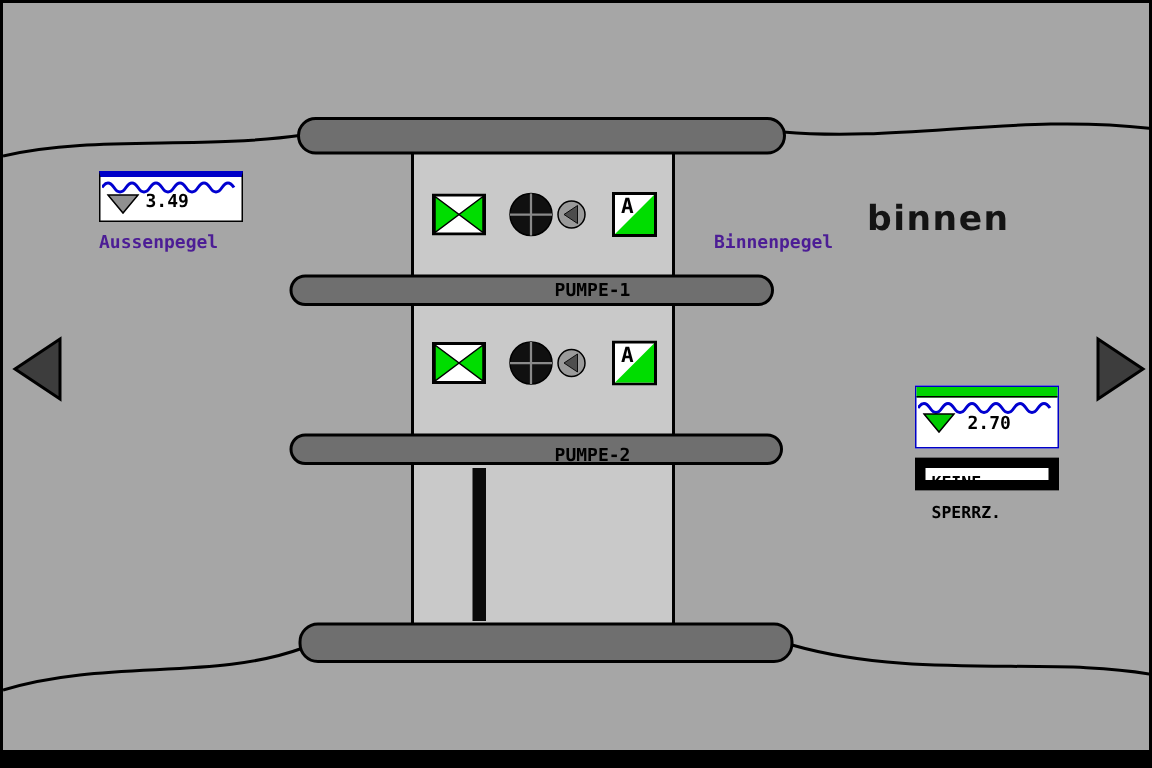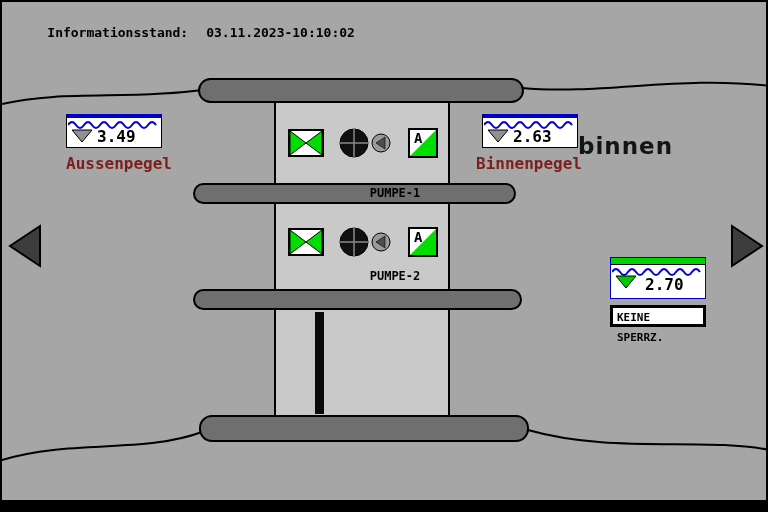--- a/index.html
+++ b/index.html
@@ -16,56 +16,53 @@
   
   #terrain{left:0;top:0;pointer-events:none;}
   
   .building{left:272px;top:90px;width:176px;height:332px;background:#c9c9c9;border:2px solid #000;box-sizing:border-box;}
   .deck{background:#6f6f6f;border:2px solid #000;border-radius:13px;box-sizing:border-box;}
   .slot{left:313px;top:310px;width:9px;height:102px;background:#0a0a0a;}
   
   .gauge{width:96px;height:34px;background:#fff;border:1px solid #000;border-top:4px solid #0000c8;box-sizing:border-box;}
   .gauge svg.wave{position:absolute;left:1px;top:1px;}
   .gauge .marker{position:absolute;left:4px;top:11px;}
-  .gauge-value{position:absolute;left:30px;top:9px;font-size:16px;font-weight:bold;color:#000;}
-  .gauge-label{font-size:16px;font-weight:bold;color:#7f1d1d;}
+  .gauge-value{position:absolute;left:30px;top:9px;font-size:12px;font-weight:bold;color:#000;}
+  .gauge-label{font-size:12px;font-weight:bold;color:#4c1d95;}
   
   .pump-label{width:110px;text-align:center;font-size:12px;font-weight:bold;color:#000;margin-top:20px;}
   .abox{width:30px;height:30px;}
   .abox .aletter{position:absolute;left:6px;top:2px;font-size:14px;font-weight:bold;color:#000;}
   
   .brand{font-family:"DejaVu Sans", sans-serif;font-weight:bold;font-size:23px;color:#141414;letter-spacing:1px;}
   
   .panel-gauge{left:608px;top:255px;width:96px;height:42px;background:#fff;border:1px solid #0000c8;box-sizing:border-box;}
   .panel-gauge .strip{position:absolute;left:0;top:0;width:100%;height:7px;background:#00d400;border-bottom:1px solid #000;box-sizing:border-box;}
   .panel-gauge svg.wave{position:absolute;left:1px;top:8px;}
   .panel-gauge .marker{position:absolute;left:4px;top:17px;}
   .panel-gauge .gauge-value{left:34px;top:17px;}
-  .status-box{left:608px;width:96px;height:22px;background:#fff;border:3px solid #000000;box-sizing:border-box;
+  .status-box{left:608px;width:96px;height:22px;background:#fff;border:7px solid #000000;box-sizing:border-box;
     font-size:11px;font-weight:bold;color:#000;line-height:20px;padding-left:4px;}
   
   .nav{cursor:pointer;}
   
   .bottom-bar{left:0;top:498px;width:768px;height:14px;background:#000;}
 </style>
 </head>
 <body>
 
 <div id="canvas">
 
   <svg id="terrain" class="abs" width="768" height="512">
     <path d="M0,102 C60,88 130,98 200,88" fill="none" stroke="#000" stroke-width="2"></path>
     <path d="M520,86 C600,93 680,73 768,84" fill="none" stroke="#000" stroke-width="2"></path>
     <path d="M0,458 C70,437 140,452 200,430" fill="none" stroke="#000" stroke-width="2"></path>
     <path d="M526,428 C610,452 700,435 768,448" fill="none" stroke="#000" stroke-width="2"></path>
   </svg>
 
-  <div class="abs header">
-    <span>Informationsstand:</span><span class="ts">03.11.2023-10:10:02</span>
-  </div>
 
   <div class="abs building"></div>
   <div class="abs deck" style="left:196px;top:76px;width:326px;height:25px;"></div>
   <div class="abs deck" style="left:191px;top:181px;width:323px;height:21px;"></div>
   <div class="abs deck" style="left:191px;top:287px;width:329px;height:21px;"></div>
   <div class="abs deck" style="left:197px;top:413px;width:330px;height:27px;"></div>
   <div class="abs slot"></div>
 
   <svg class="abs" style="left:286px;top:127px;" width="36" height="28">
     <rect x="1" y="1" width="34" height="26" fill="#ffffff" stroke="#000" stroke-width="2"></rect>
@@ -104,42 +101,33 @@
     <circle cx="10" cy="10" r="9" fill="#9a9a9a" stroke="#000"></circle>
     <polygon points="14,4 14,16 5,10" fill="#4d4d4d" stroke="#000" stroke-width="0.6"></polygon>
   </svg>
   <div class="abs abox" style="left:406px;top:225px;">
     <svg width="30" height="30">
       <rect x="1" y="1" width="28" height="28" fill="#ffffff" stroke="#000" stroke-width="2"></rect>
       <polygon points="28,2 28,28 2,28" fill="#00dd00"></polygon>
     </svg>
     <span class="aletter">A</span>
   </div>
-  <div class="abs pump-label" style="left:338px;top:247px;">PUMPE-2</div>
+  <div class="abs pump-label" style="left:338px;top:274px;">PUMPE-2</div>
 
   <div class="abs gauge" style="left:64px;top:112px;">
     <svg class="wave" width="92" height="11">
       <path d="M0,6 Q4,0 8,6 T16,6 T24,6 T32,6 T40,6 T48,6 T56,6 T64,6 T72,6 T80,6 T88,6" fill="none" stroke="#0000d0" stroke-width="2"></path>
     </svg>
     <svg class="marker" width="22" height="14">
       <polygon points="1,1 21,1 11,13" fill="#909090" stroke="#000"></polygon>
     </svg>
     <span class="gauge-value">3.49</span>
   </div>
   <div class="abs gauge-label" style="left:64px;top:152px;">Aussenpegel</div>
 
-  <div class="abs gauge" style="left:480px;top:112px;">
-    <svg class="wave" width="92" height="11">
-      <path d="M0,6 Q4,0 8,6 T16,6 T24,6 T32,6 T40,6 T48,6 T56,6 T64,6 T72,6 T80,6 T88,6" fill="none" stroke="#0000d0" stroke-width="2"></path>
-    </svg>
-    <svg class="marker" width="22" height="14">
-      <polygon points="1,1 21,1 11,13" fill="#909090" stroke="#000"></polygon>
-    </svg>
-    <span class="gauge-value">2.63</span>
-  </div>
   <div class="abs gauge-label" style="left:474px;top:152px;">Binnenpegel</div>
 
   <div class="abs brand" style="left:576px;top:131px;">binnen</div>
 
   <div class="abs panel-gauge">
     <div class="strip"></div>
     <svg class="wave" width="92" height="11">
       <path d="M0,6 Q4,0 8,6 T16,6 T24,6 T32,6 T40,6 T48,6 T56,6 T64,6 T72,6 T80,6 T88,6" fill="none" stroke="#0000d0" stroke-width="2"></path>
     </svg>
     <svg class="marker" width="22" height="14">

